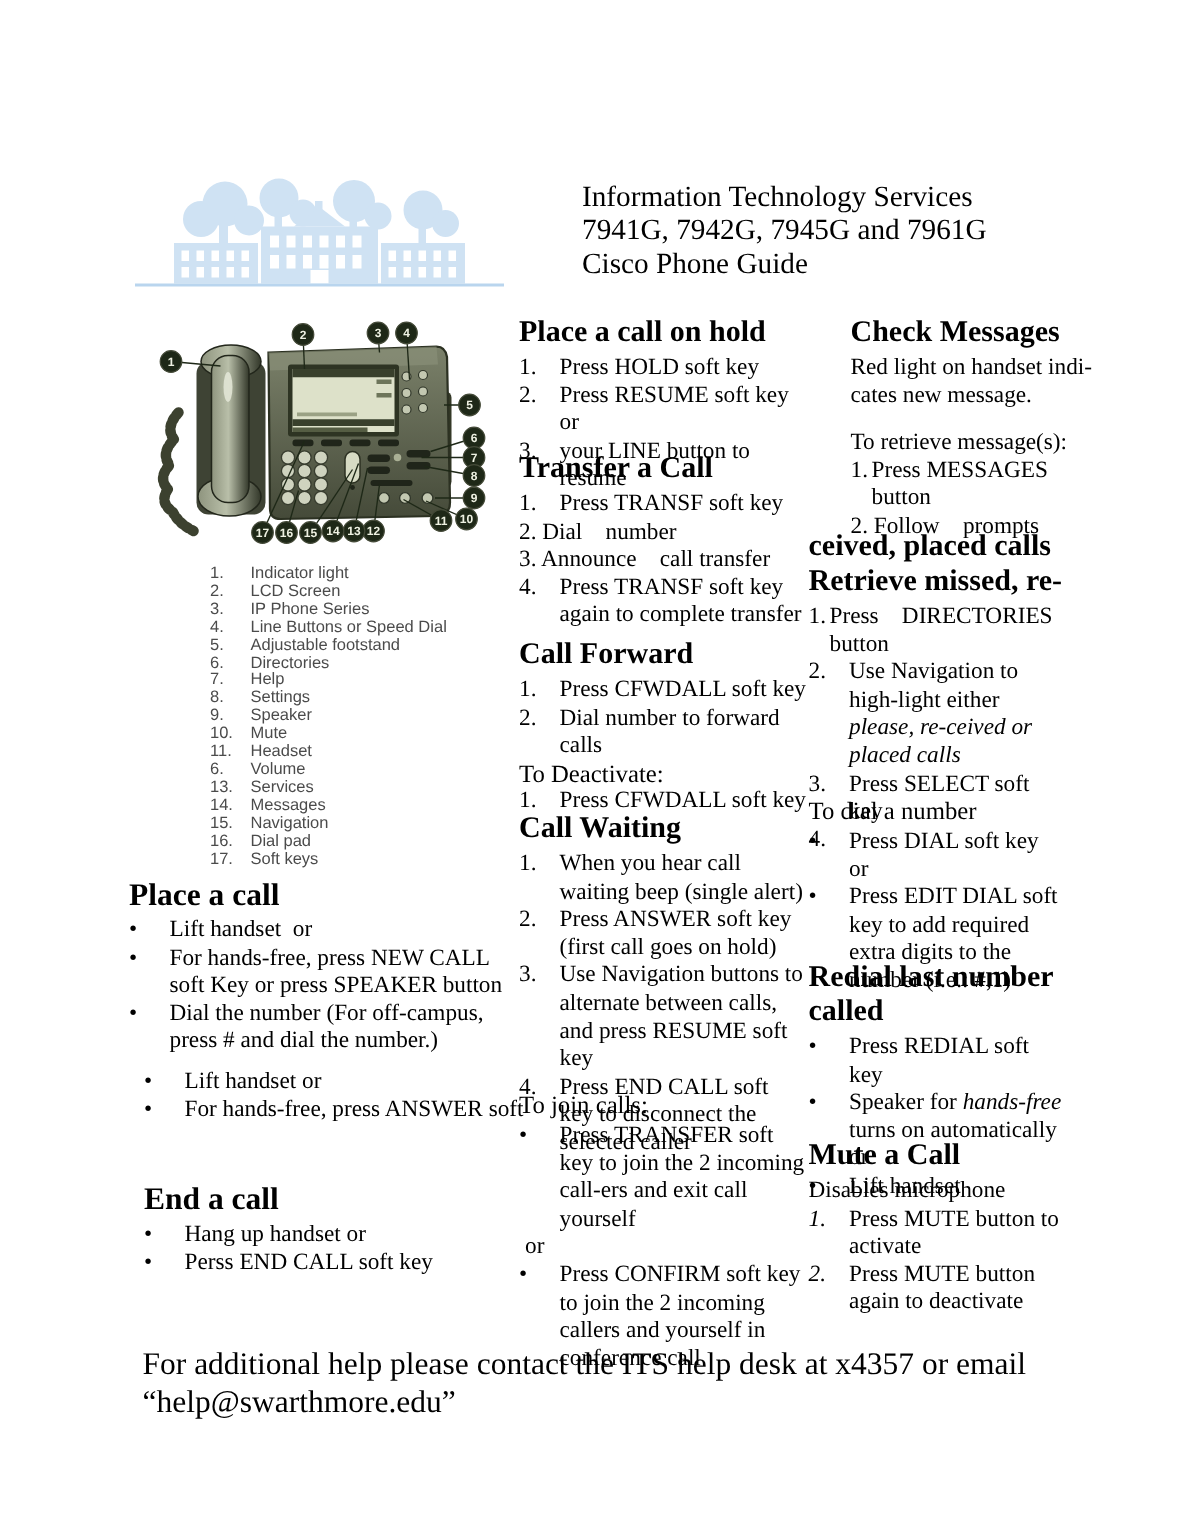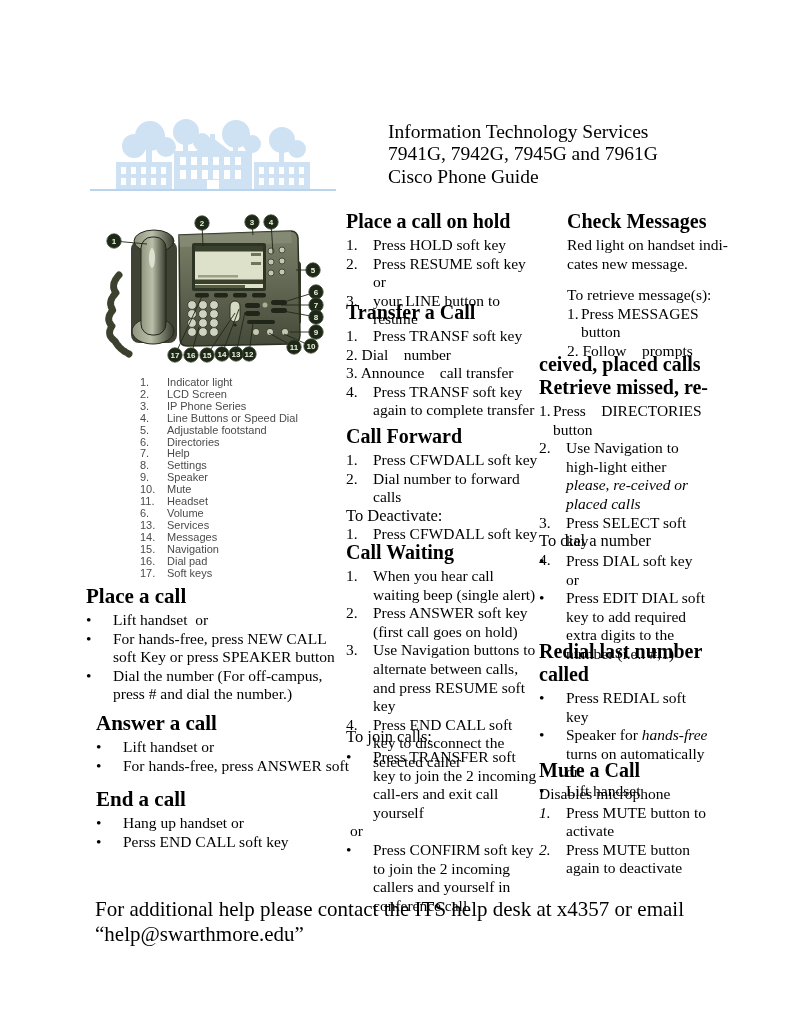--- a/index.html
+++ b/index.html
@@ -331,21 +331,20 @@
         <span class="bd"><span>For hands-free, press NEW CALL soft Key </span><span class="b">or</span><span> press SPEAKER button</span></span>
       </div>
       <div class="li">
         <span class="mk">•</span>
         <span class="bd"><span>Dial the number (For off-campus, press # and dial the number.)</span></span>
       </div>
     </div>
 </div>
 
 <div class="abs sec" style="left:96px;top:712px;width:253px">
-  <div class="h-big h-left">Answer a call</div>
   <div>
       <div class="li">
         <span class="mk">•</span>
         <span class="bd"><span>Lift handset </span><span class="b">or</span></span>
       </div>
       <div class="li">
         <span class="mk">•</span>
         <span class="bd"><span>For hands-free, press ANSWER soft</span></span>
       </div>
     </div>

